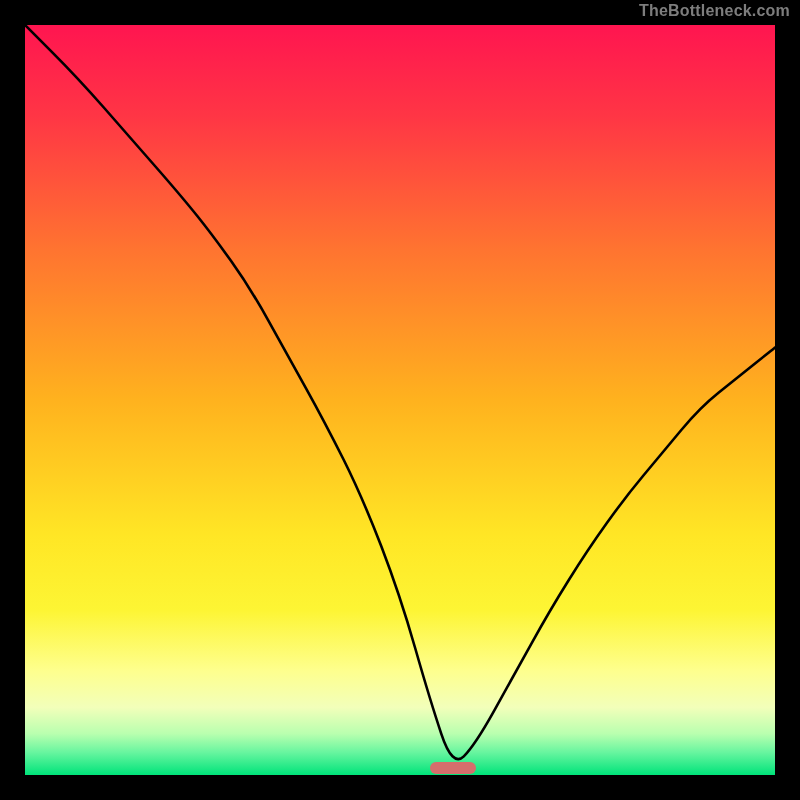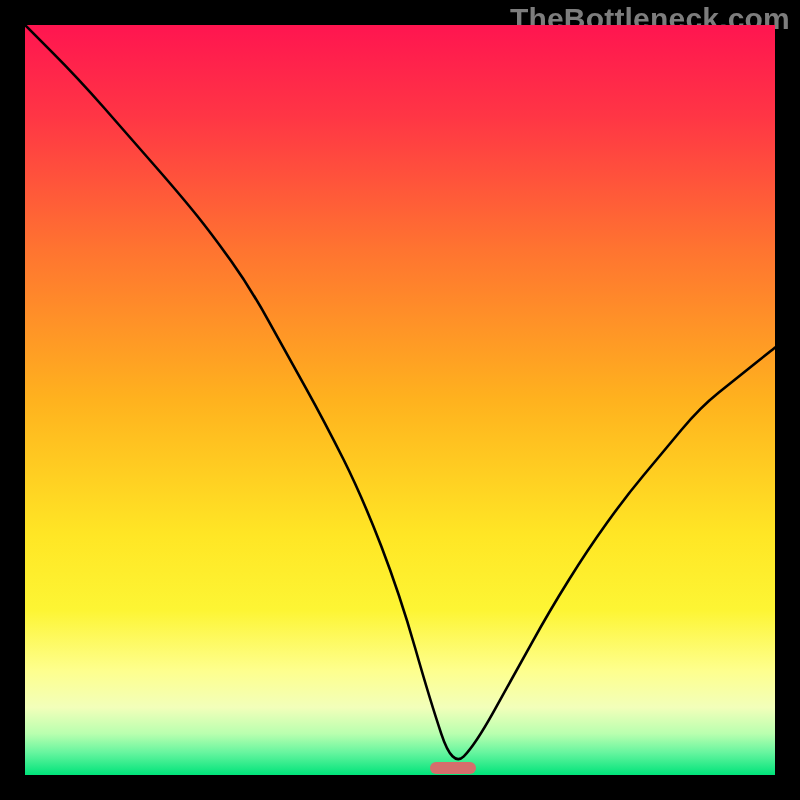--- a/index.html
+++ b/index.html
@@ -31,21 +31,21 @@
     left: 0;
     top: 0;
     width: 100%;
     height: 100%;
   }
   .watermark {
     position: absolute;
     top: 2px;
     right: 10px;
     color: #7d7d7d;
-    font-size: 30px;
+    font-size: 16px;
     font-weight: 600;
     letter-spacing: 0.2px;
     font-family: Arial, Helvetica, sans-serif;
   }
   svg.curve {
     position: absolute;
     left: 0;
     top: 0;
     width: 100%;
     height: 100%;

